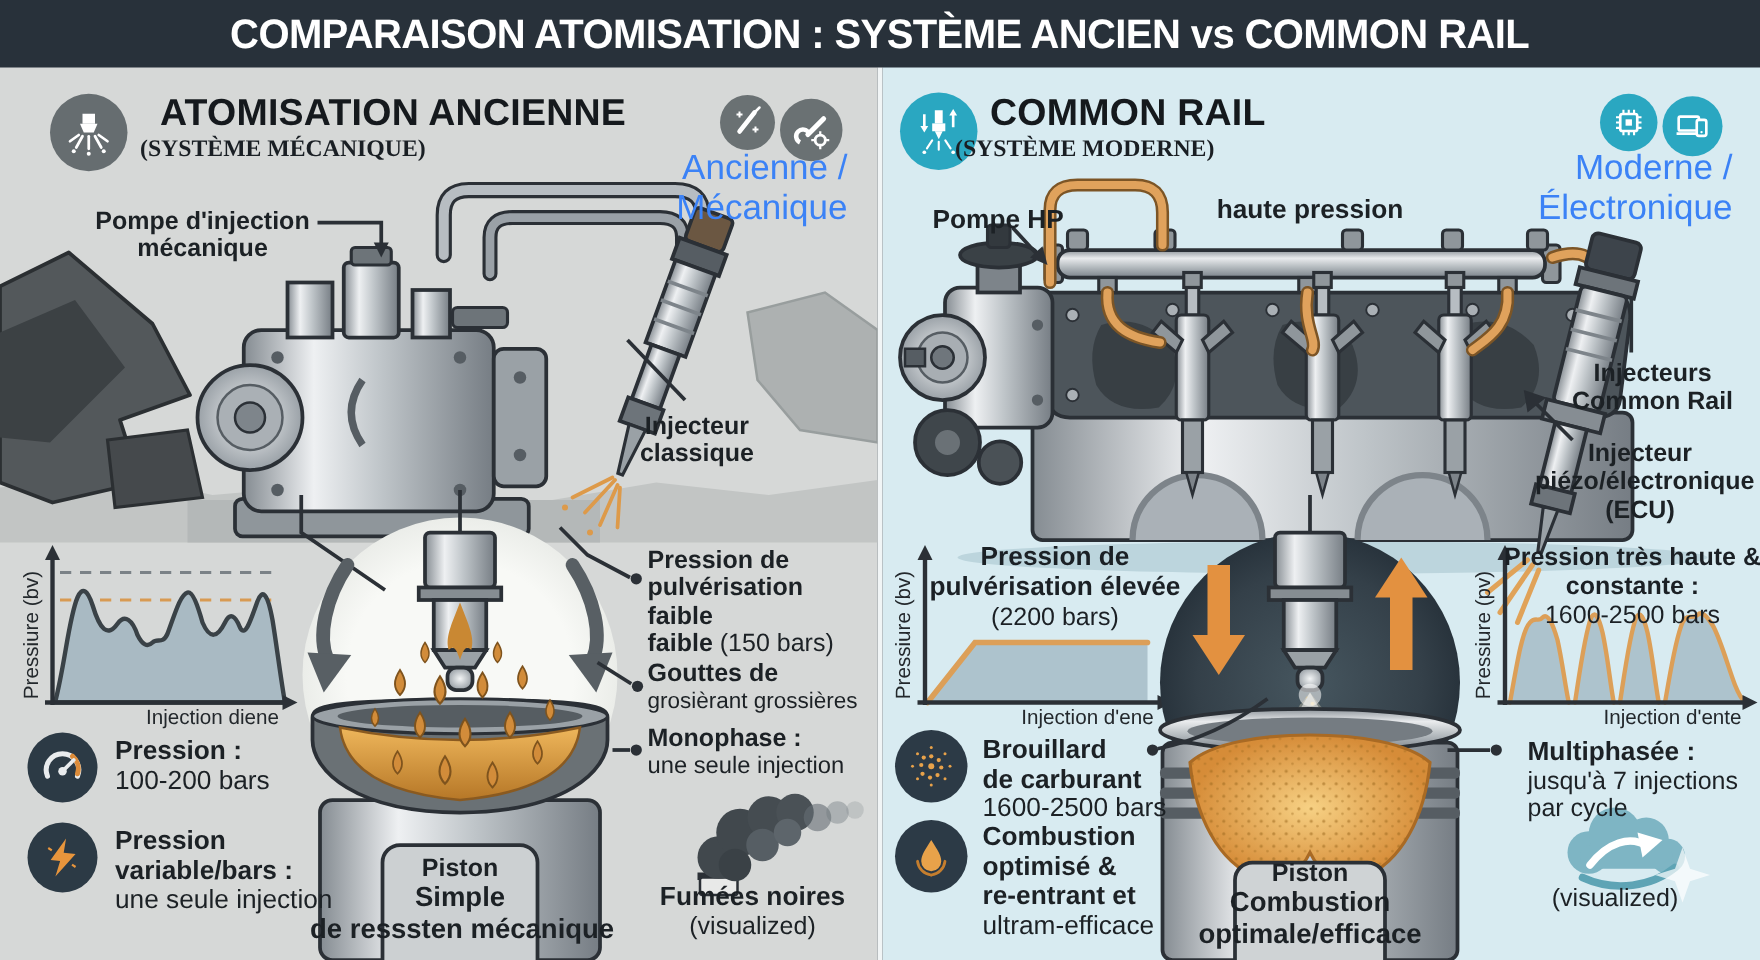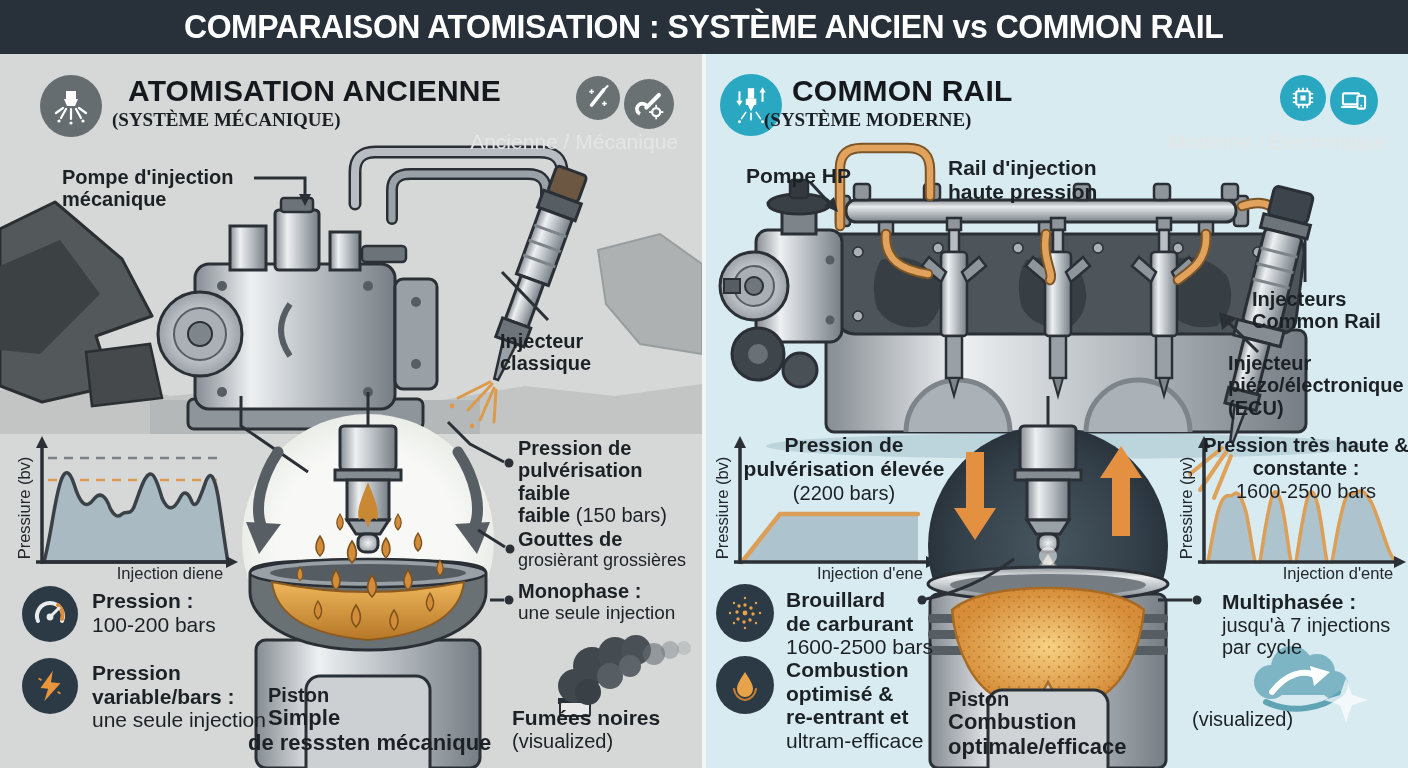--- a/index.html
+++ b/index.html
@@ -1,34 +1,34 @@
 <!DOCTYPE html>
 <html><head>
 <meta charset="utf-8">
 <style>
   html,body{margin:0;padding:0;background:#28313a;}
   body{width:1408px;height:768px;position:relative;overflow:hidden;
        font-family:"Liberation Sans","DejaVu Sans",sans-serif;color:#1c2125;}
   .abs{position:absolute;}
   .b{font-weight:bold;}
   .ln{line-height:1.12;}
-  .center{text-align:left;}
+  .center{text-align:center;}
   .right{text-align:right;}
   .nowrap{white-space:nowrap;}
   #banner{left:0;top:0;width:1408px;height:54px;background:#28313a;
           display:flex;align-items:center;justify-content:center;}
   #banner .t{color:#ffffff;font-weight:bold;font-size:33px;letter-spacing:-0.5px;
              transform:scaleX(.97);white-space:nowrap;}
   #panel-left{left:0;top:54px;width:702px;height:714px;background:#d6d8d7;}
   #panel-right{left:706px;top:54px;width:702px;height:714px;background:#d8ebf1;}
   #divider{left:702px;top:54px;width:4px;height:714px;background:#f1f5f6;}
   .circ{border-radius:50%;display:flex;align-items:center;justify-content:center;}
   .heading{font-size:30px;font-weight:800;letter-spacing:.2px;color:#15191d;white-space:nowrap;}
   .subheading{font-size:19px;font-weight:700;color:#1a1f24;white-space:nowrap;font-family:Liberation Serif, serif;}
-  .tagline{font-size:21px;color:#e5e5e5;margin-top:12px;}
+  .tagline{font-size:28px;color:#3b82f6;}
   .lbl{font-size:20px;font-weight:bold;line-height:1.12;}
   .stat{font-size:21px;line-height:1.2;}
   svg{display:block;}
   svg text{font-family:"Liberation Sans","DejaVu Sans",sans-serif;}
 </style>
 </head>
 <body>
 
 <div id="banner" class="abs">
   <span class="t">COMPARAISON ATOMISATION : SYSTÈME ANCIEN vs COMMON RAIL</span>
@@ -666,21 +666,20 @@
     <rect x="7" y="11" width="19" height="13" rx="1.5" fill="none" stroke="#fff" stroke-width="2.5"></rect>
     <line x1="5" y1="27" x2="24" y2="27" stroke="#fff" stroke-width="2.5"></line>
     <rect x="24" y="14" width="9" height="15" rx="2" fill="#2aa7c1" stroke="#fff" stroke-width="2.5"></rect>
     <circle cx="28.5" cy="25.5" r="1.1" fill="#fff"></circle>
   </svg>
 </div>
 <div class="abs tagline right" style="left:1158px;top:118px;width:228px">Moderne / Électronique</div>
 
 <div class="abs lbl" style="left:746px;top:164px;font-size:21px">Pompe HP</div>
 <div class="abs lbl center" style="left:948px;top:156px;width:200px;font-size:21px">
-  <div class="ln">Rail d'injection</div>
   <div class="ln">haute pression</div>
 </div>
 <div class="abs lbl center" style="left:1252px;top:288px;width:140px">
   <div class="ln">Injecteurs</div>
   <div class="ln">Common Rail</div>
 </div>
 <div class="abs lbl center" style="left:1228px;top:352px;width:168px">
   <div class="ln">Injecteur</div>
   <div class="ln nowrap">piézo/électronique</div>
   <div class="ln">(ECU)</div>

